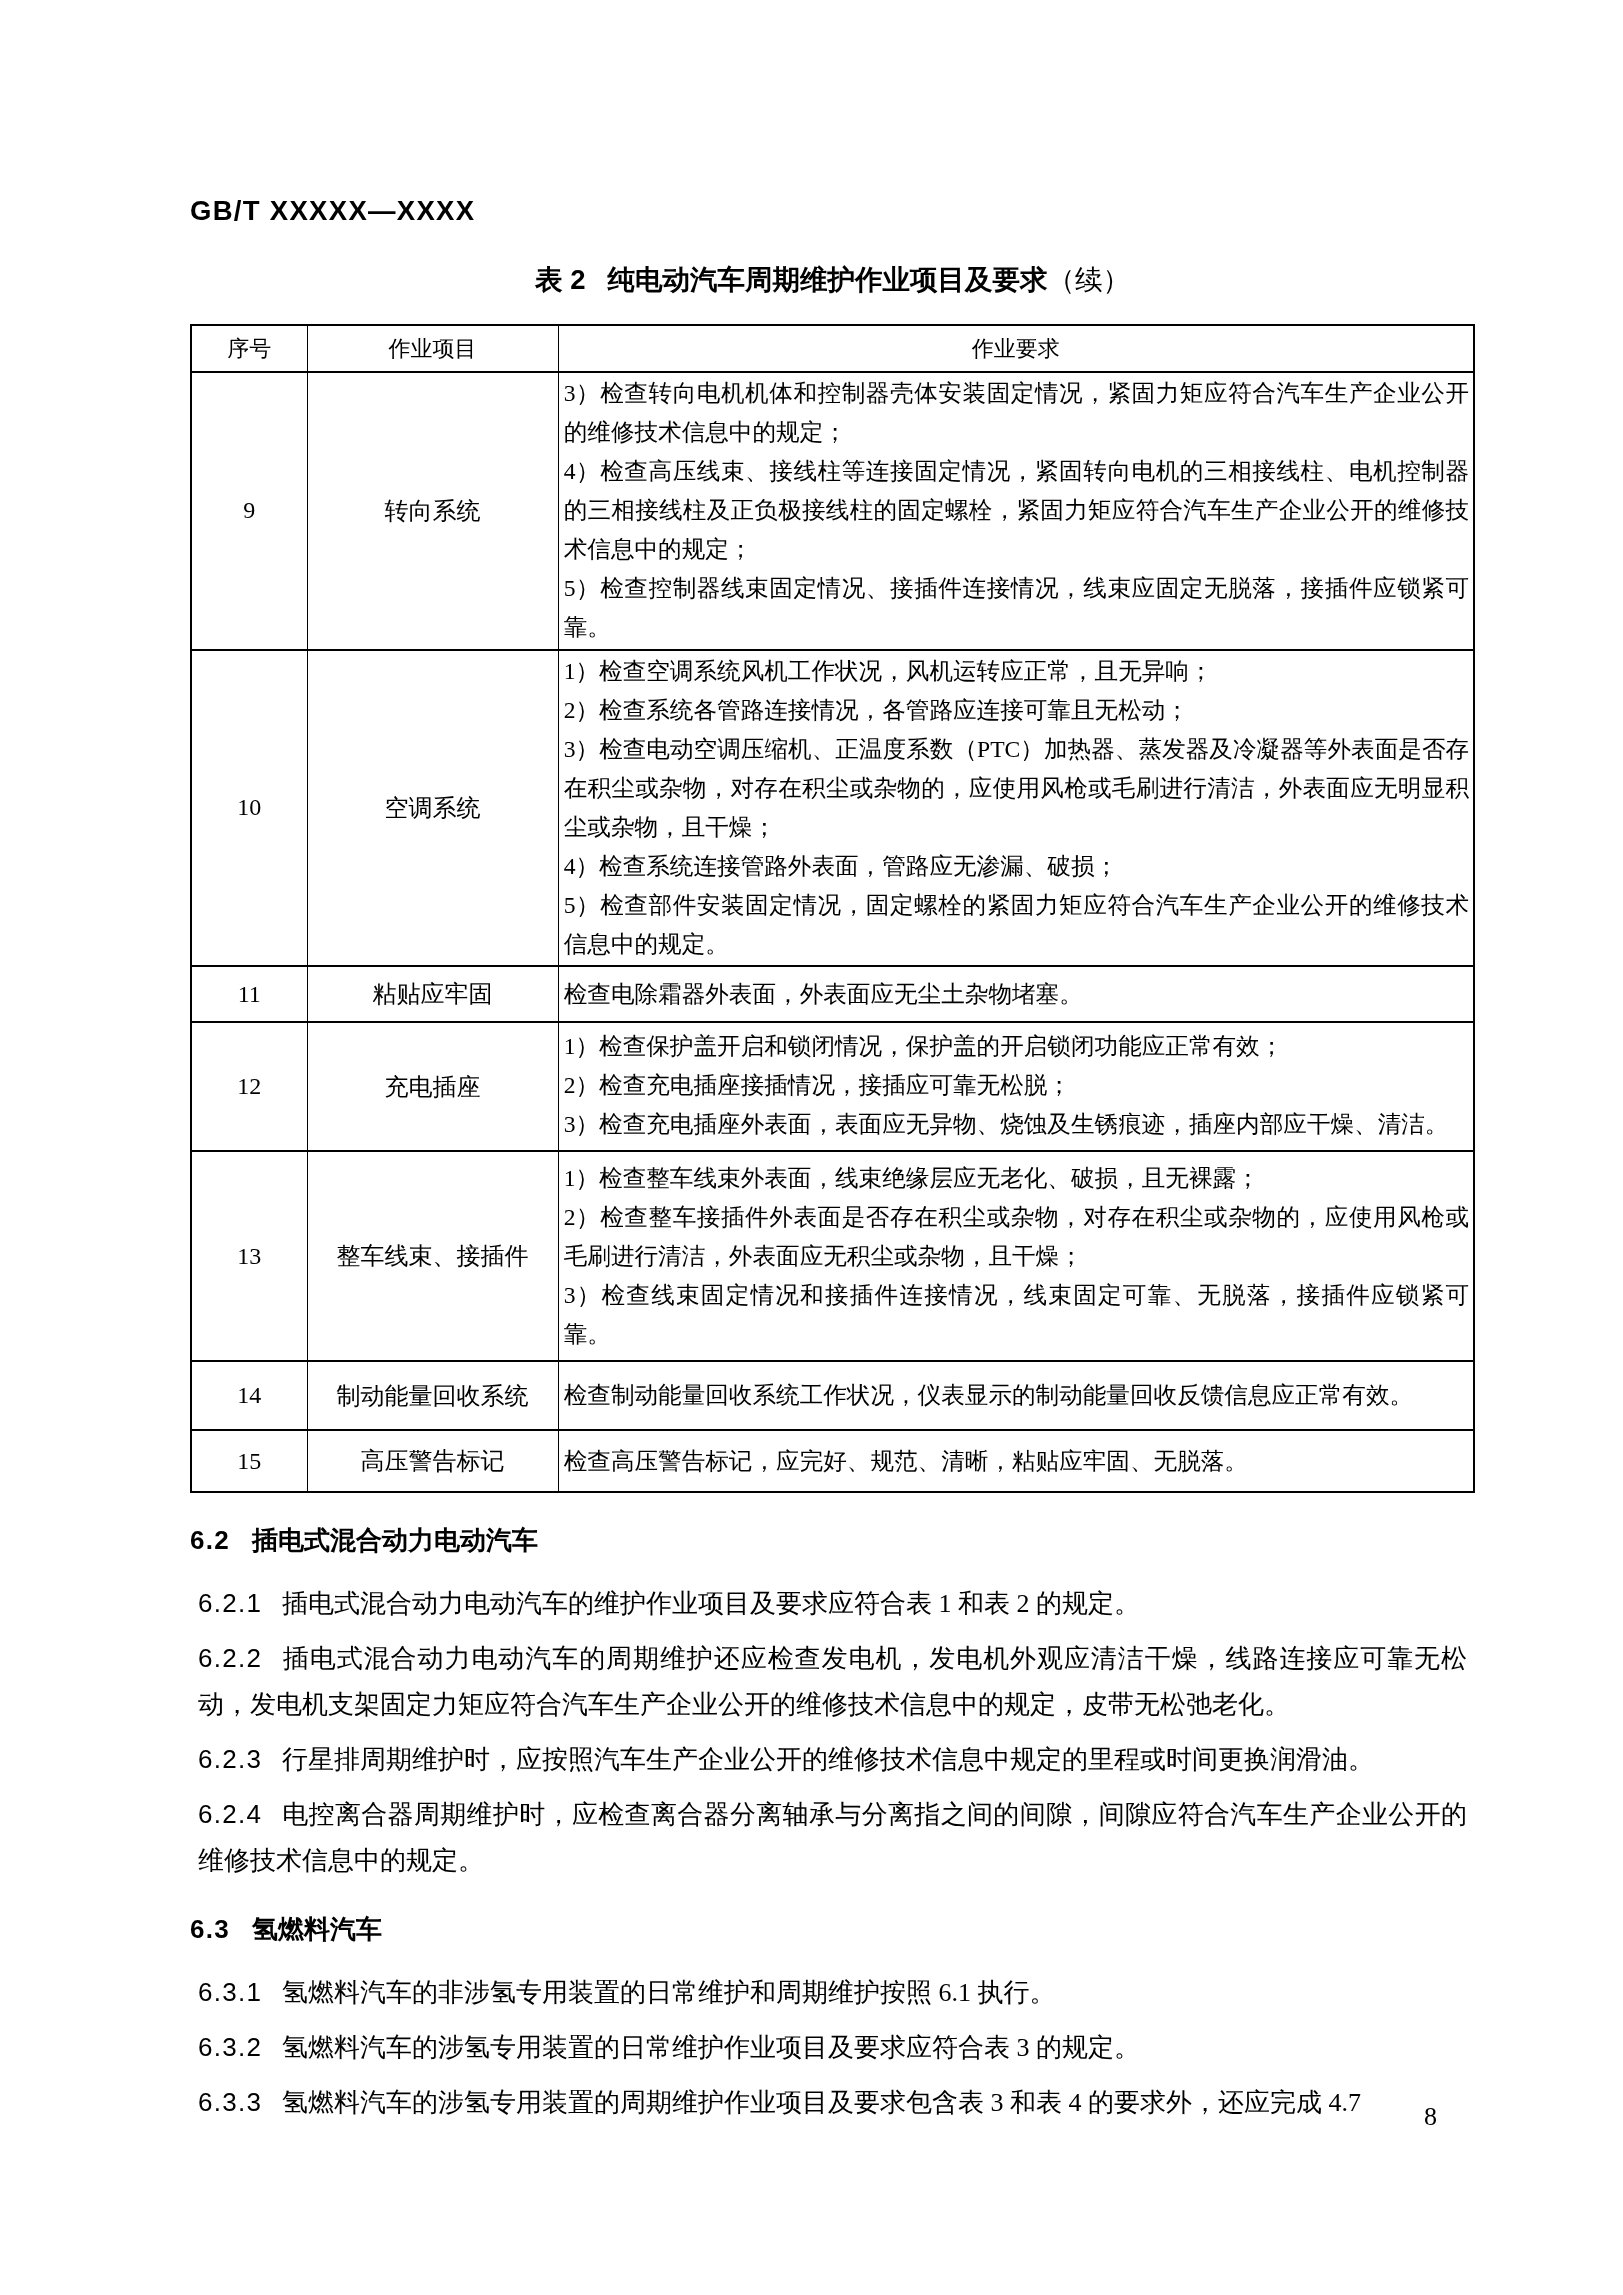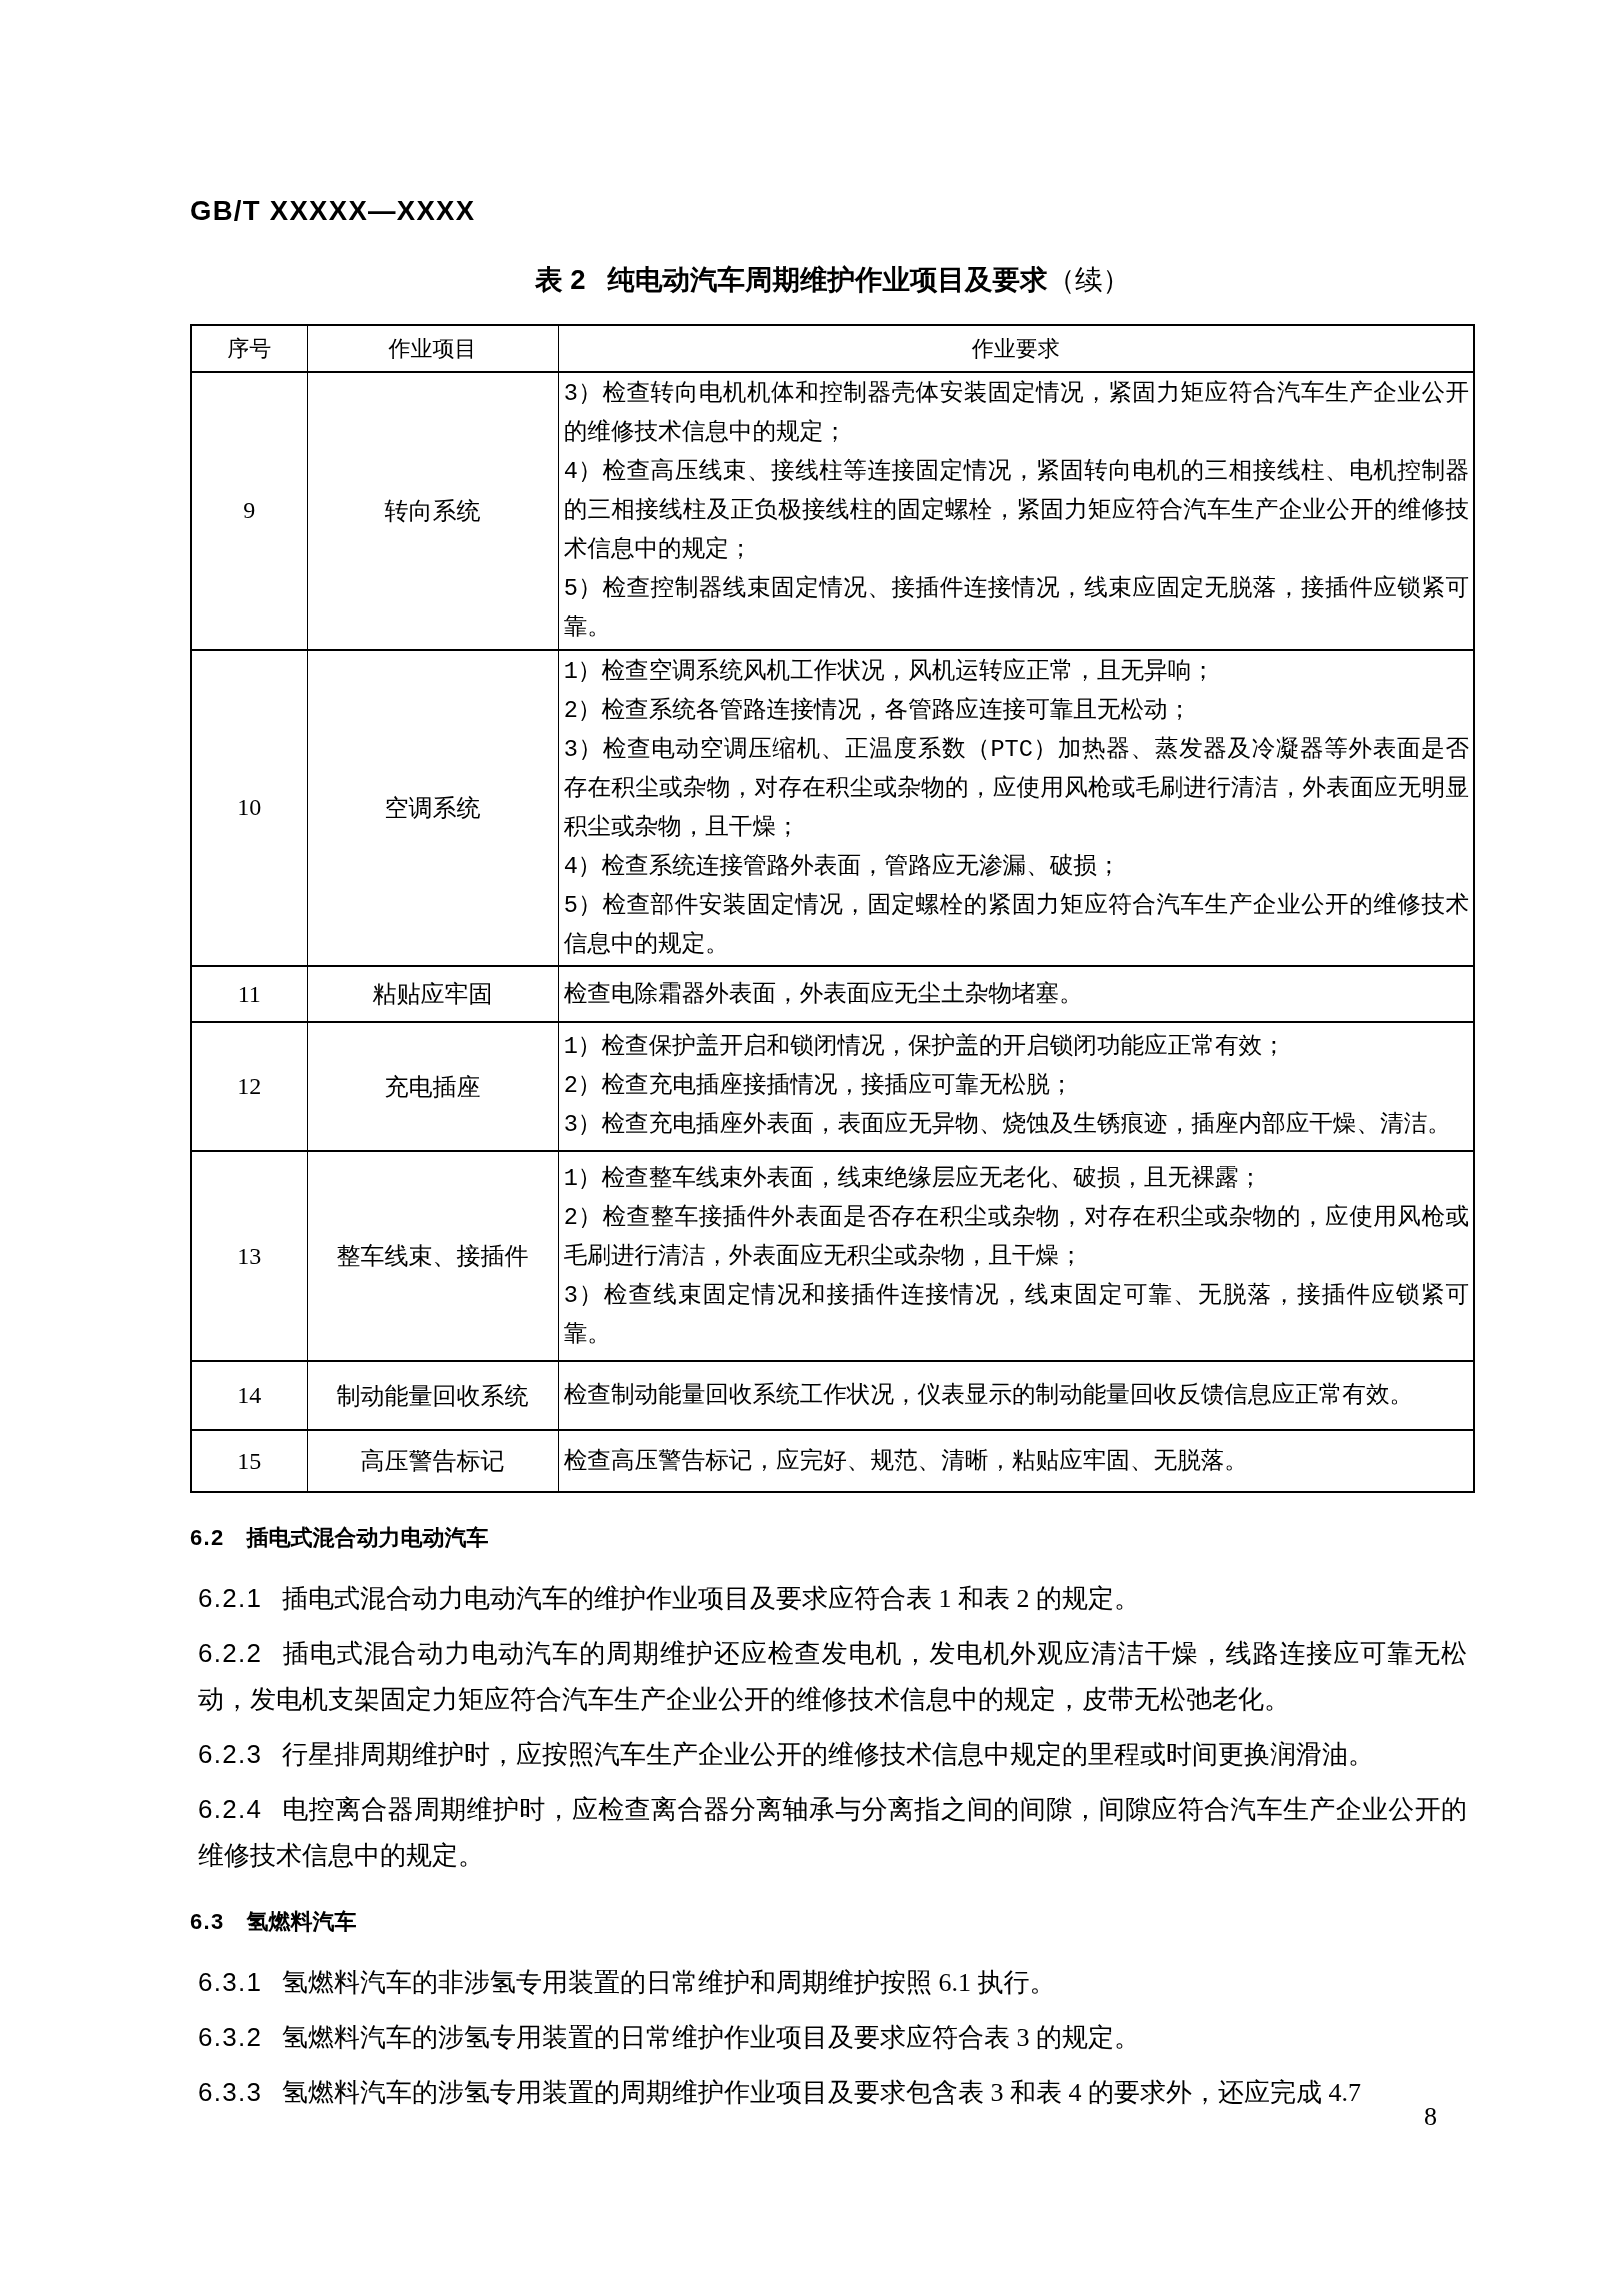--- a/index.html
+++ b/index.html
@@ -58,35 +58,34 @@
   }
   td.req-cell {
     font-size:23.6px;
     line-height:39px;
     vertical-align:middle;
     padding:1.3px 3.9px 1.3px 5.2px;
   }
   .req-line {
     text-align:justify;
     text-justify:inter-ideograph;
-    font-family:Liberation Mono, monospace;
   }
   tr.row-11 td { height:56px; }
   tr.row-12 td.req-cell { padding-top:3.9px; padding-bottom:6px; }
   tr.row-13 td.req-cell { padding-top:6.5px; padding-bottom:6.5px; }
   tr.row-14 td { height:69px;margin-left:36px; }
   tr.row-15 td { height:62px; }
   tr.row-14 td.req-cell .req-line, tr.row-15 td.req-cell .req-line,
   tr.row-11 td.req-cell .req-line { text-align:left; }
 
   .sections { margin-top:30px; font-size:26px; }
   .sec-heading {
     font-family:"Liberation Sans","DejaVu Sans",sans-serif;
     font-weight:bold;
-    font-size:22px;
+    font-size:26px;
     margin:27.5px 0 22px 0;
   }
   .sec-heading .sec-num { margin-right:22px; letter-spacing:1.3px; }
   .sec-para {
     margin:8px;
     line-height:46px;
     text-align:justify;
     text-justify:inter-ideograph;
   }
   .sec-para .sec-num {

